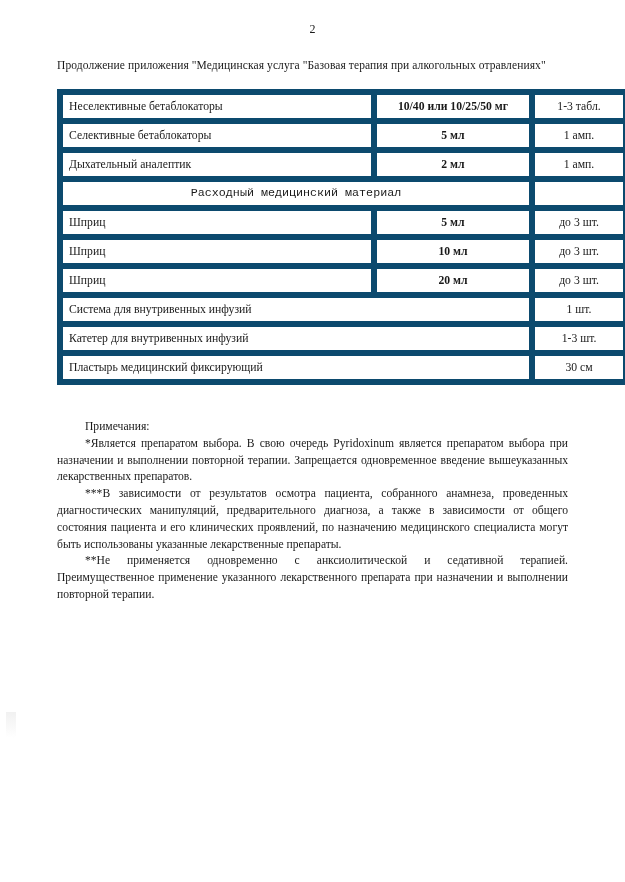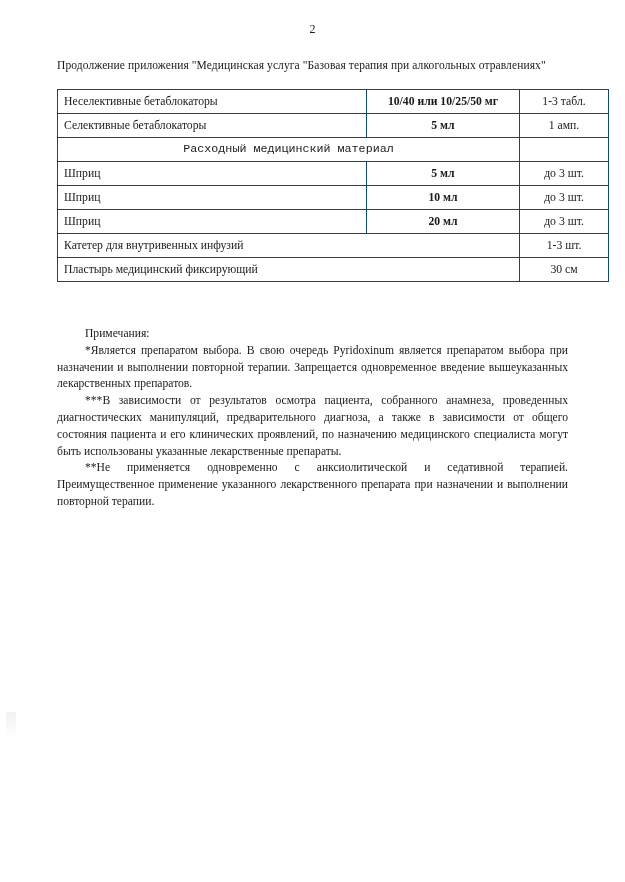--- a/index.html
+++ b/index.html
@@ -37,21 +37,21 @@
     white-space: nowrap;
   }
   table.med-table {
     border-collapse: collapse;
     width: 512px;
     margin: 18px 0 0 57px;
     table-layout: fixed;
     font-size: 11.7px;
   }
   table.med-table td {
-    border: 1px solid #0c4a6e;
+    border: 6px solid #0c4a6e;
     padding: 3px 6px 4px 6px;
     height: 16px;
     vertical-align: middle;
   }
   td.c-name {
     text-align: left;
     width: 296px;
   }
   td.c-dose {
     text-align: center;
@@ -64,21 +64,21 @@
   }
   td.section-head {
     text-align: center;
     font-size: 11.7px;
     font-family: Liberation Mono, monospace;
   }
   td.span-name-dose {
     text-align: left;
   }
   .notes {
-    margin: 44px 57px 0 57px;
+    margin: 34px 57px 0 57px;
     font-size: 11.6px;
     text-align: justify;
     line-height: 1.45;
   }
   .notes p {
     margin: 0;
   }
   .notes p.indent {
     text-indent: 28px;
   }
@@ -107,37 +107,46 @@
         <td class="c-name">Неселективные бетаблокаторы</td>
         <td class="c-dose">10/40 или 10/25/50 мг</td>
         <td class="c-qty">1-3 табл.</td>
       </tr>
       <tr>
         <td class="c-name">Селективные бетаблокаторы</td>
         <td class="c-dose">5 мл</td>
         <td class="c-qty">1 амп.</td>
       </tr>
       <tr>
+        <td class="c-name">Дыхательный аналептик</td>
+        <td class="c-dose">2 мл</td>
+        <td class="c-qty">1 амп.</td>
+      </tr>
+      <tr>
         <td class="section-head" colspan="2">Расходный медицинский материал</td>
         <td class="c-qty"></td>
       </tr>
       <tr>
         <td class="c-name">Шприц</td>
         <td class="c-dose">5 мл</td>
         <td class="c-qty">до 3 шт.</td>
       </tr>
       <tr>
         <td class="c-name">Шприц</td>
         <td class="c-dose">10 мл</td>
         <td class="c-qty">до 3 шт.</td>
       </tr>
       <tr>
         <td class="c-name">Шприц</td>
         <td class="c-dose">20 мл</td>
         <td class="c-qty">до 3 шт.</td>
+      </tr>
+      <tr>
+        <td class="span-name-dose" colspan="2">Система для внутривенных инфузий</td>
+        <td class="c-qty">1 шт.</td>
       </tr>
       <tr>
         <td class="span-name-dose" colspan="2">Катетер для внутривенных инфузий</td>
         <td class="c-qty">1-3 шт.</td>
       </tr>
       <tr>
         <td class="span-name-dose" colspan="2">Пластырь медицинский фиксирующий</td>
         <td class="c-qty">30 см</td>
       </tr>
     </tbody>

